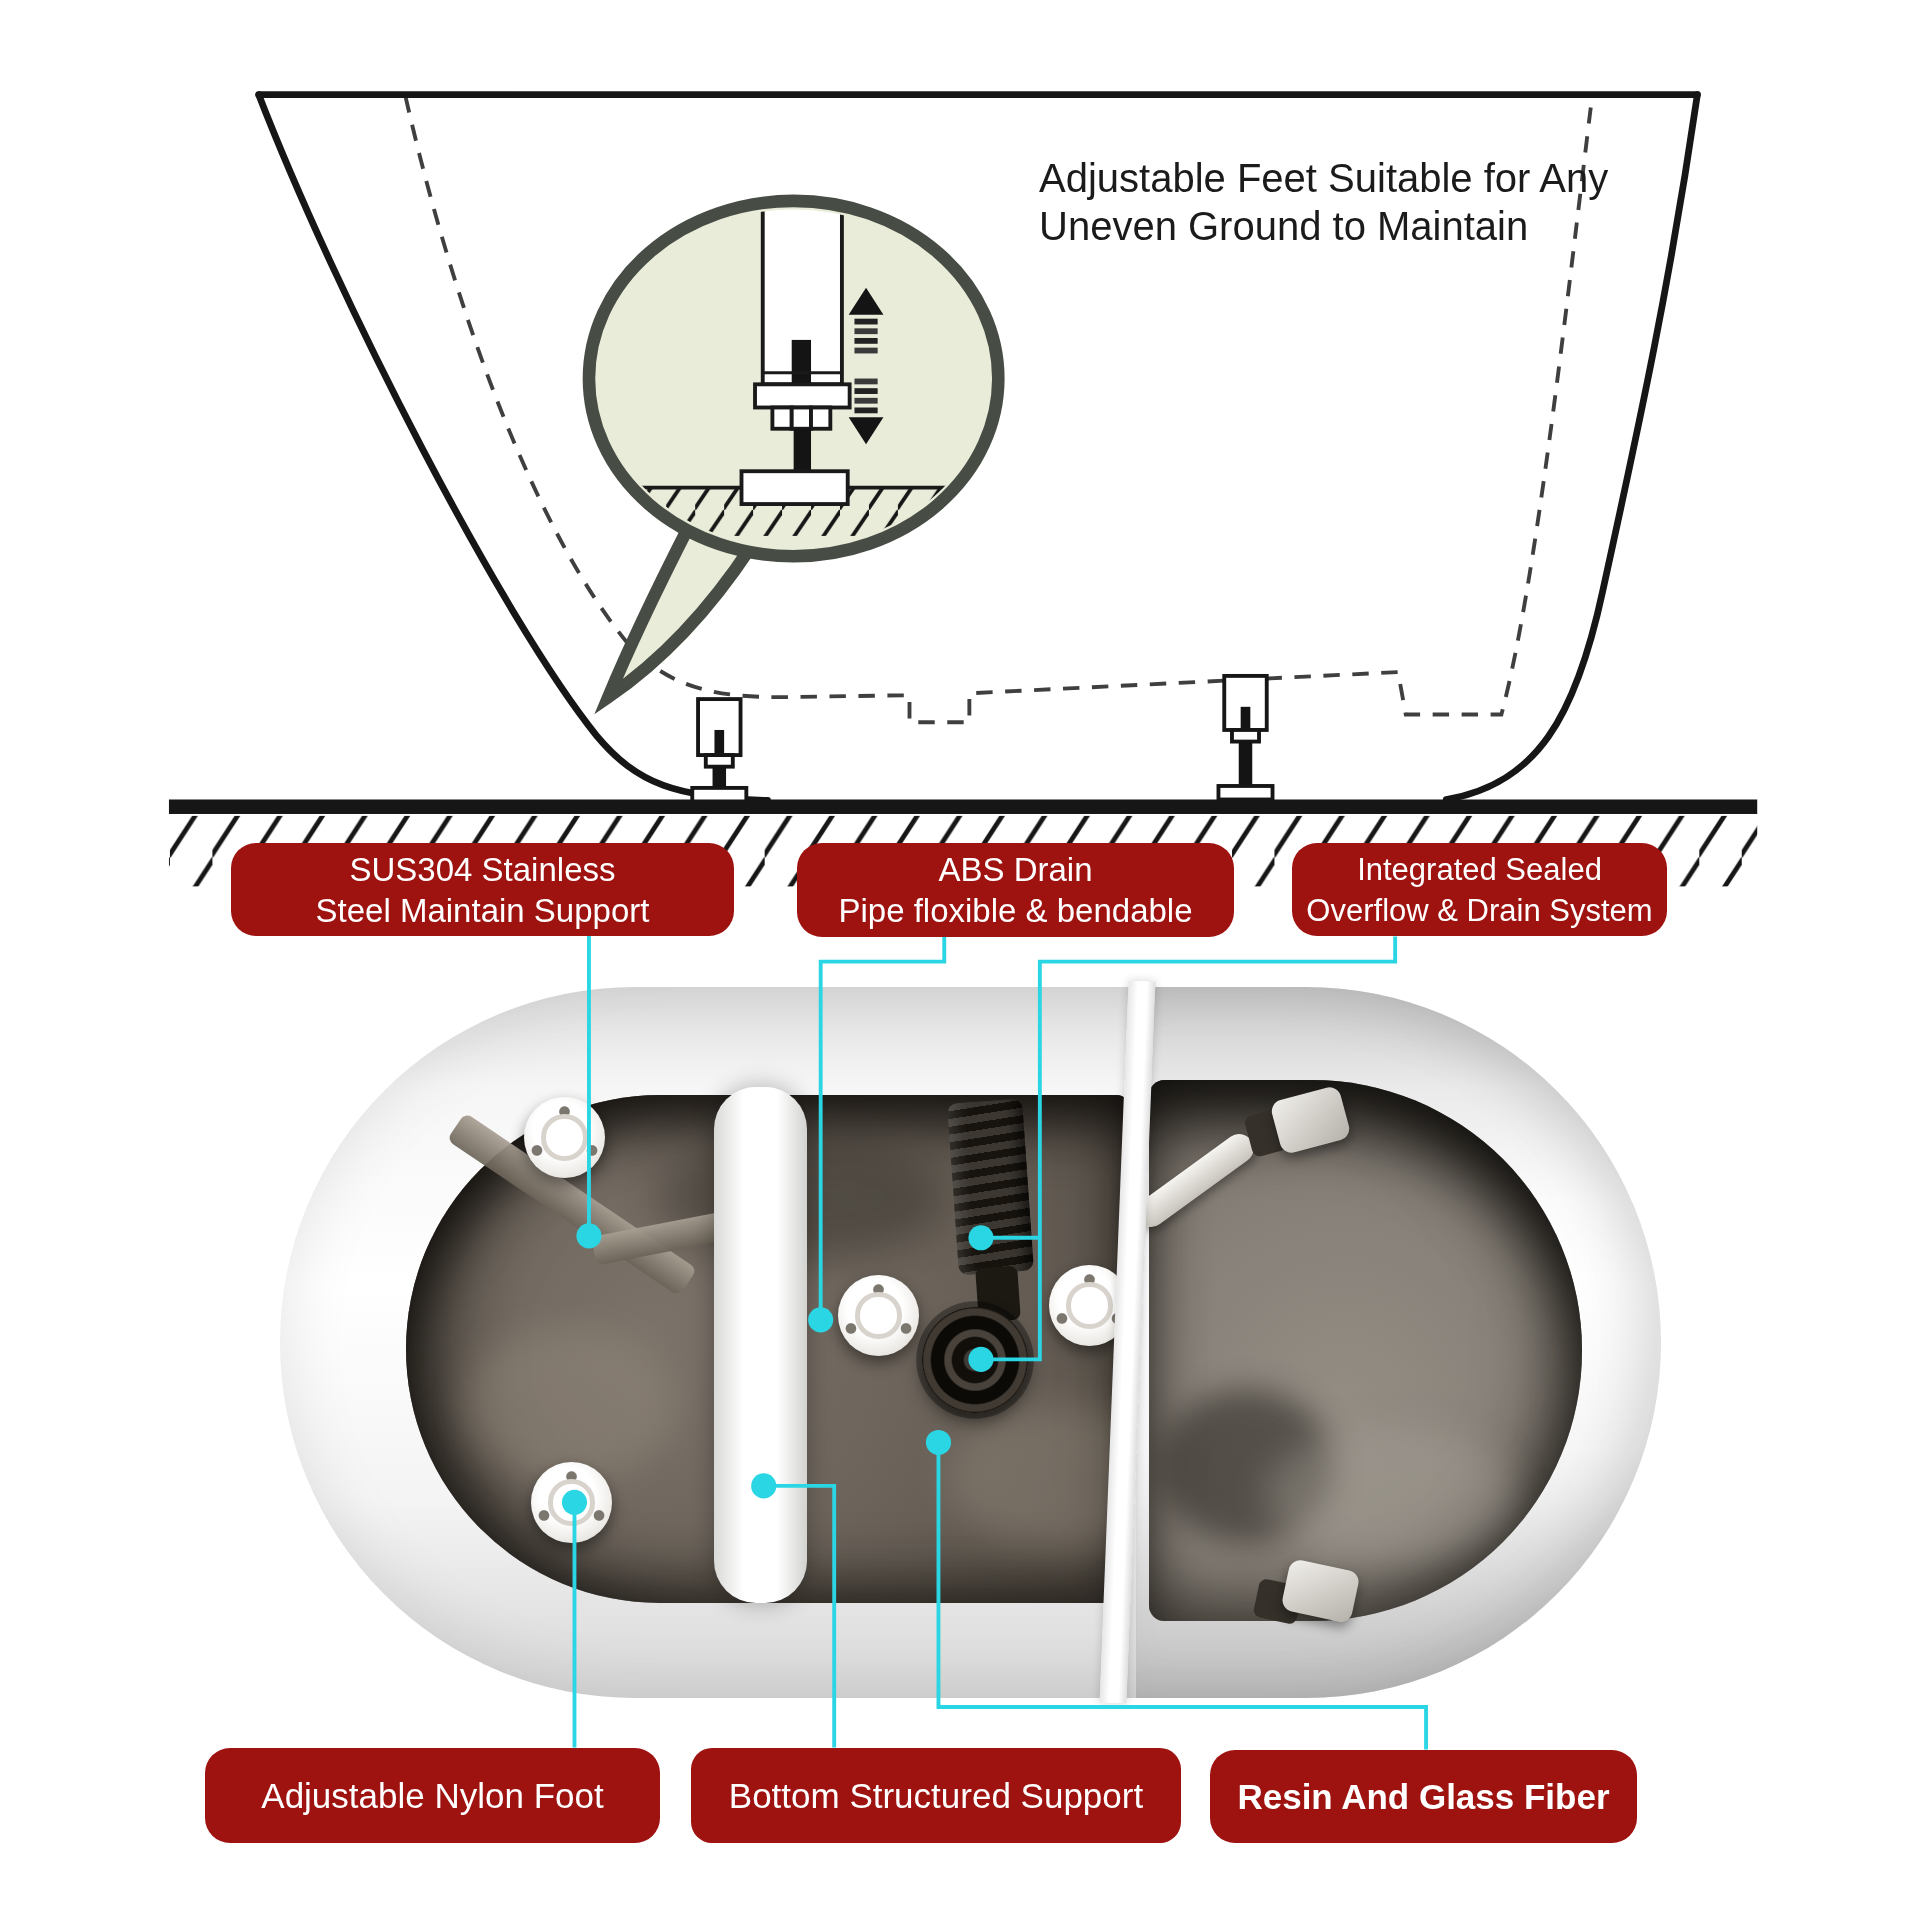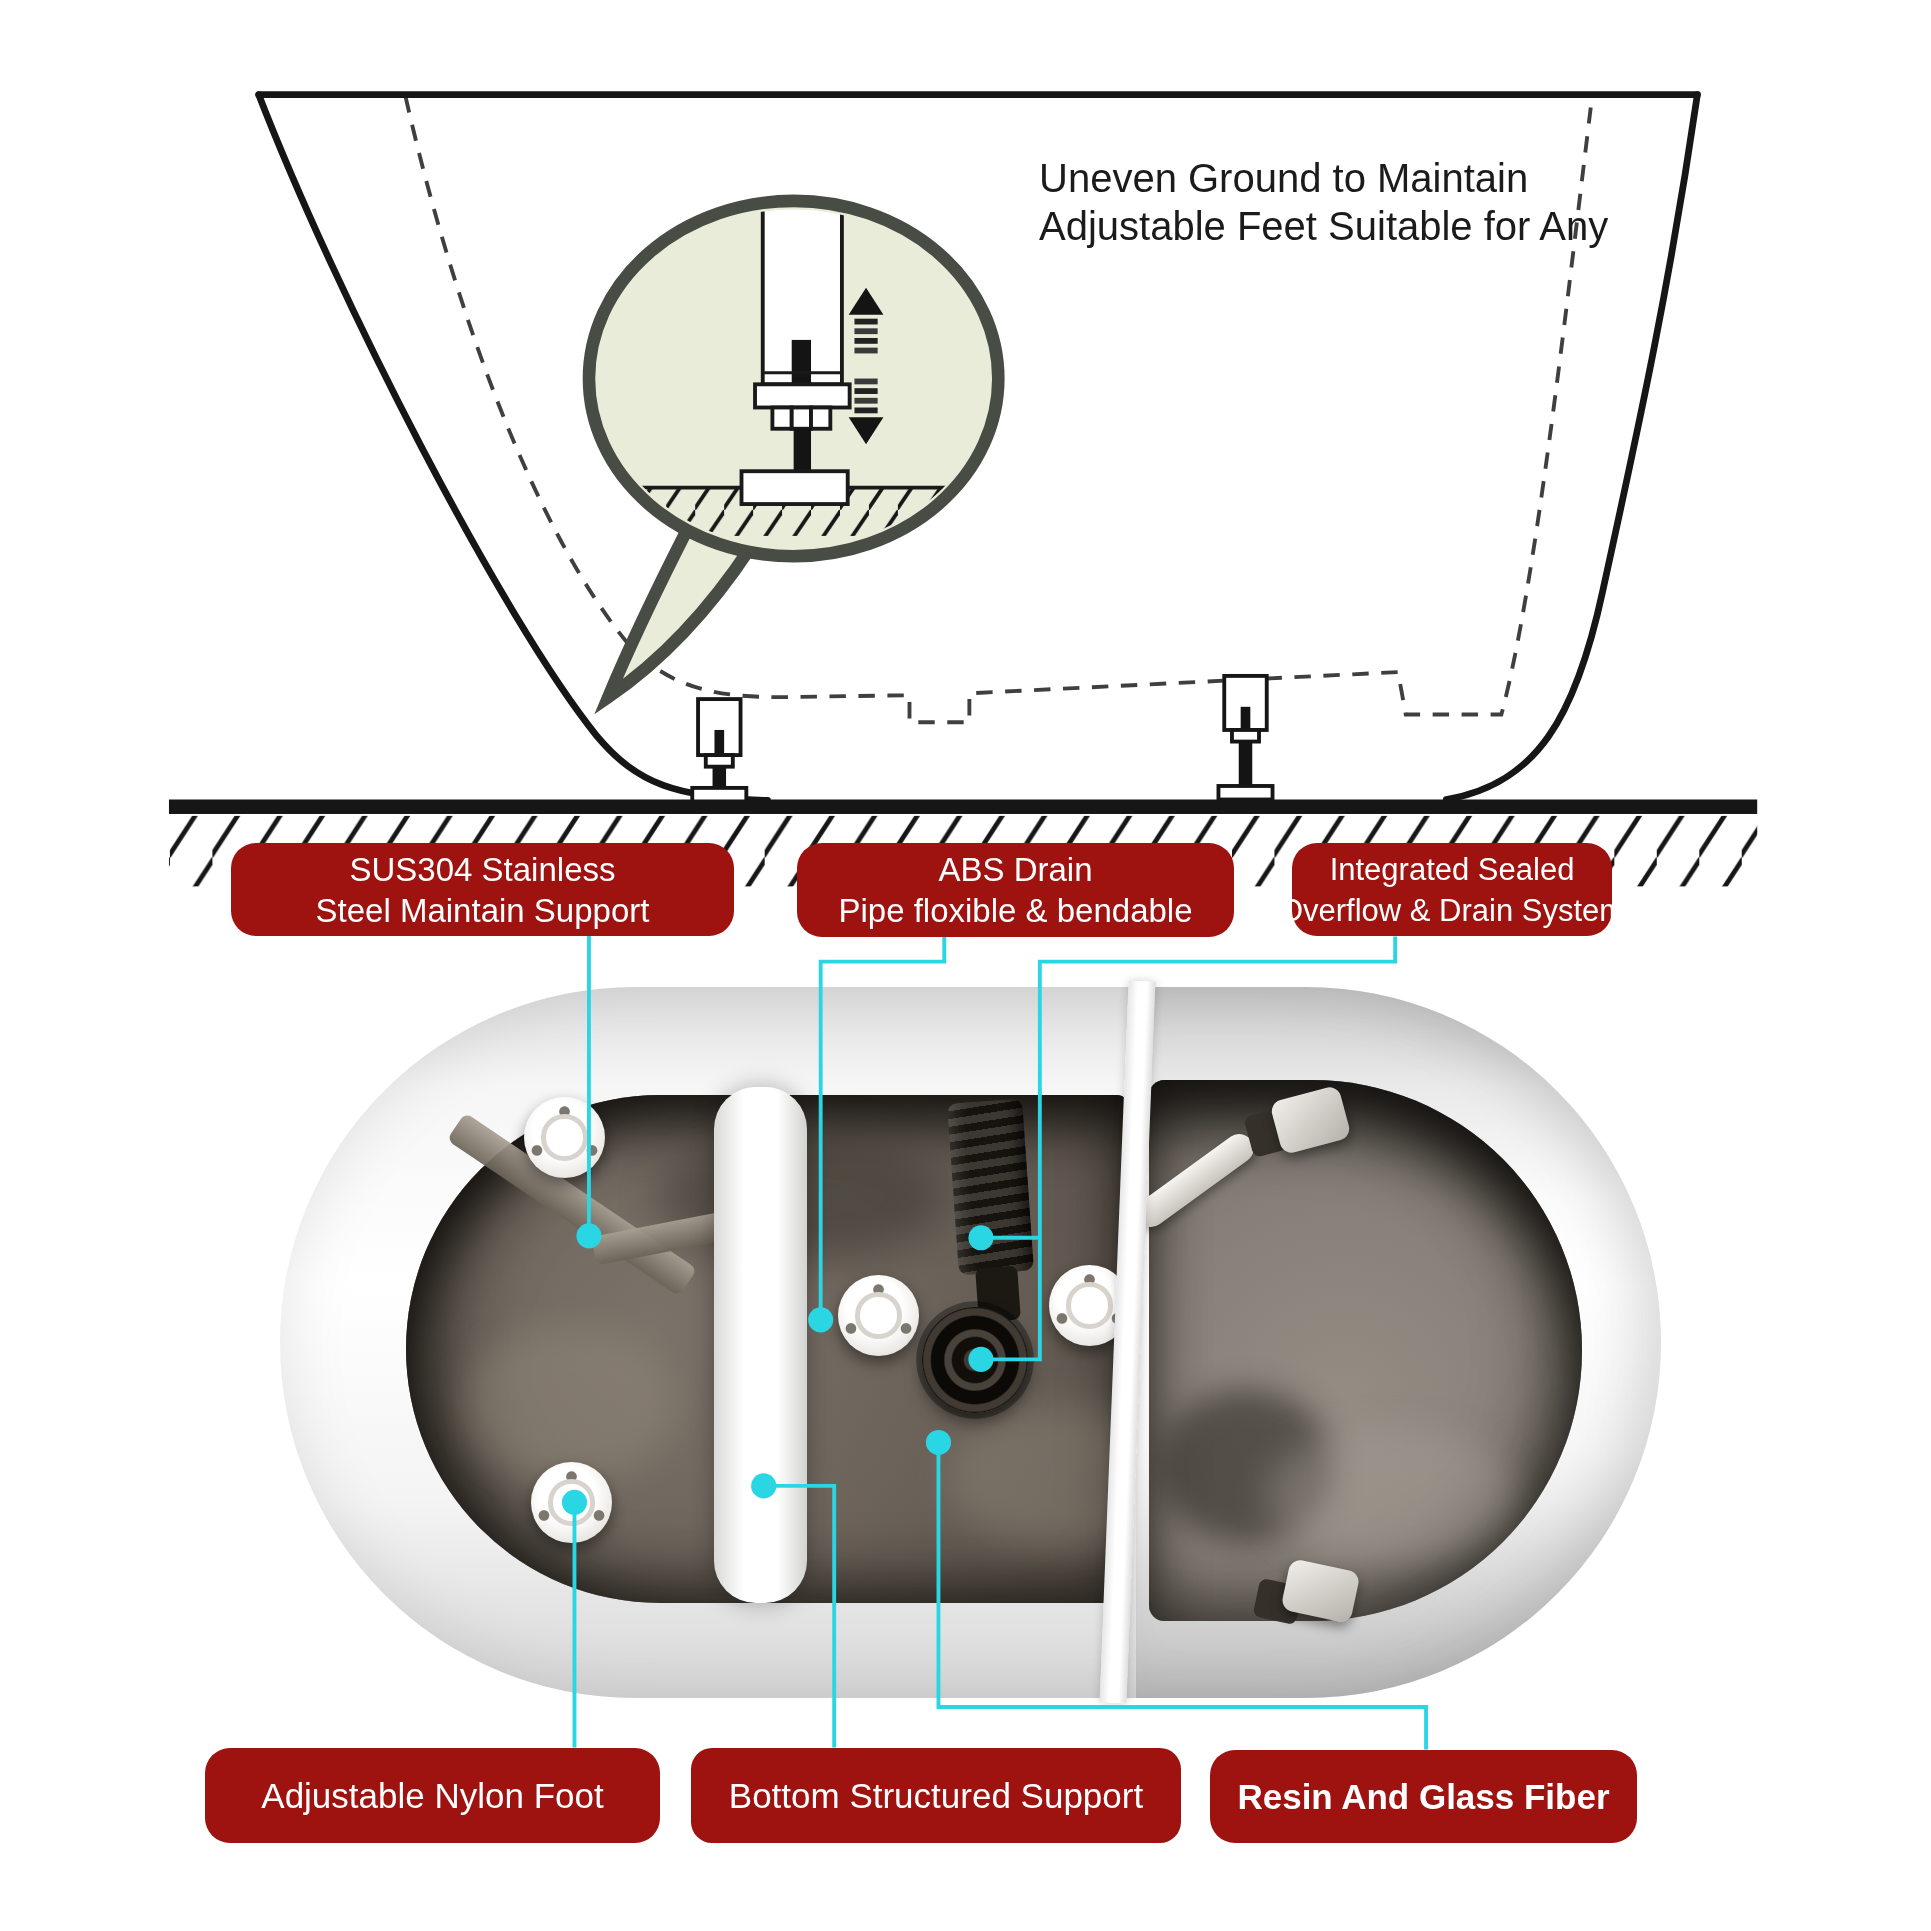--- a/index.html
+++ b/index.html
@@ -12,21 +12,21 @@
   #note{left:1039px;top:154px;width:618px;color:#1b1b1b;font-size:40px;line-height:48px;}
   #note div{white-space:nowrap;}
 
   
   .lbl{background:var(--label-red,#9e1210);color:#fff;border-radius:25px;
        display:flex;flex-direction:column;justify-content:center;align-items:center;
        text-align:center;font-size:33px;line-height:41px;}
   .lbl div{white-space:nowrap;}
   #lbl-sus{left:231px;top:843px;width:503px;height:93px;}
   #lbl-abs{left:797px;top:843px;width:437px;height:94px;text-align:right;}
-  #lbl-ovf{left:1292px;top:843px;width:320px;height:93px;font-size:31px;}
+  #lbl-ovf{left:1292px;top:843px;width:375px;height:93px;font-size:31px;}
   #lbl-foot{left:205px;top:1748px;width:455px;height:95px;font-size:35px;}
   #lbl-rib{left:691px;top:1748px;width:490px;height:95px;font-size:35px;border-radius:21px;}
   #lbl-resin{left:1210px;top:1750px;width:427px;height:93px;font-size:35px;font-weight:bold;}
 
   
   svg{position:absolute;left:0;top:0;}
   .tubline{fill:none;stroke:var(--ink,#161616);stroke-width:7;stroke-linecap:round;}
   .dashline{fill:none;stroke:#3f3f3f;stroke-width:4;stroke-dasharray:17 13;}
   .footpart{fill:#fff;stroke:var(--ink,#161616);stroke-width:4;}
   .blackpart{fill:#141414;stroke:none;}
@@ -165,22 +165,22 @@
         <rect x="885" y="402" width="24" height="6" fill="#222"></rect>
         <rect x="885" y="412" width="24" height="6" fill="#3a3a3a"></rect>
         <rect x="885" y="422" width="24" height="6" fill="#222"></rect>
         <polygon points="897,460 879,432 915,432" fill="#141414"></polygon>
       </g>
     </g>
   </g>
 </svg>
 
 <div id="note" class="abs">
+  <div>Adjustable Feet Suitable for Any</div>
   <div>Uneven Ground to Maintain</div>
-  <div>Adjustable Feet Suitable for Any</div>
 </div>
 
 <div id="photo" class="abs">
   <div id="rim-right-shade" class="part"></div>
 
   <div id="int-left" class="part interior">
     <div class="patch" style="left:58px;top:232px;width:212px;height:154px;background:#a79c8c;opacity:.28;filter:blur(17.4px);"></div>
     <div class="patch" style="left:251px;top:39px;width:290px;height:126px;background:#2e2a24;opacity:.45;filter:blur(21px);"></div>
     <div class="patch" style="left:541px;top:309px;width:232px;height:145px;background:#b2a898;opacity:.25;filter:blur(19.3px);"></div>
   </div>

